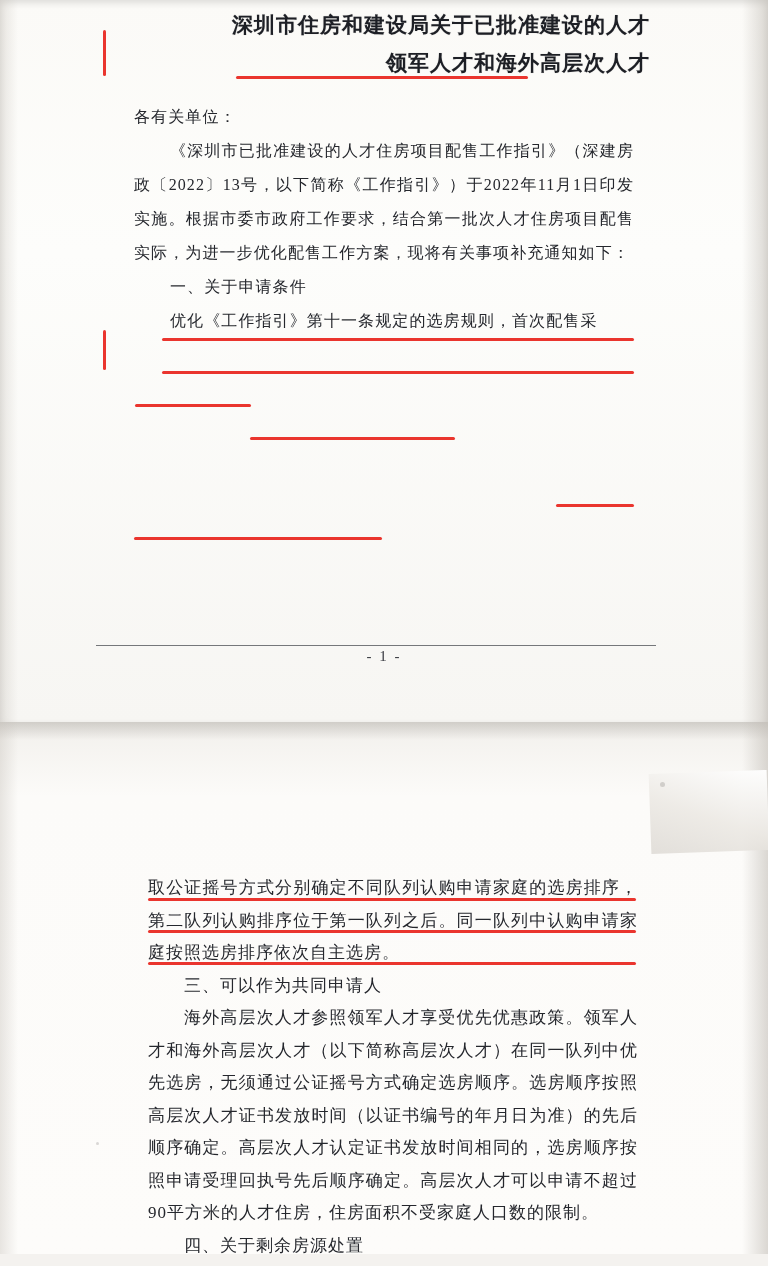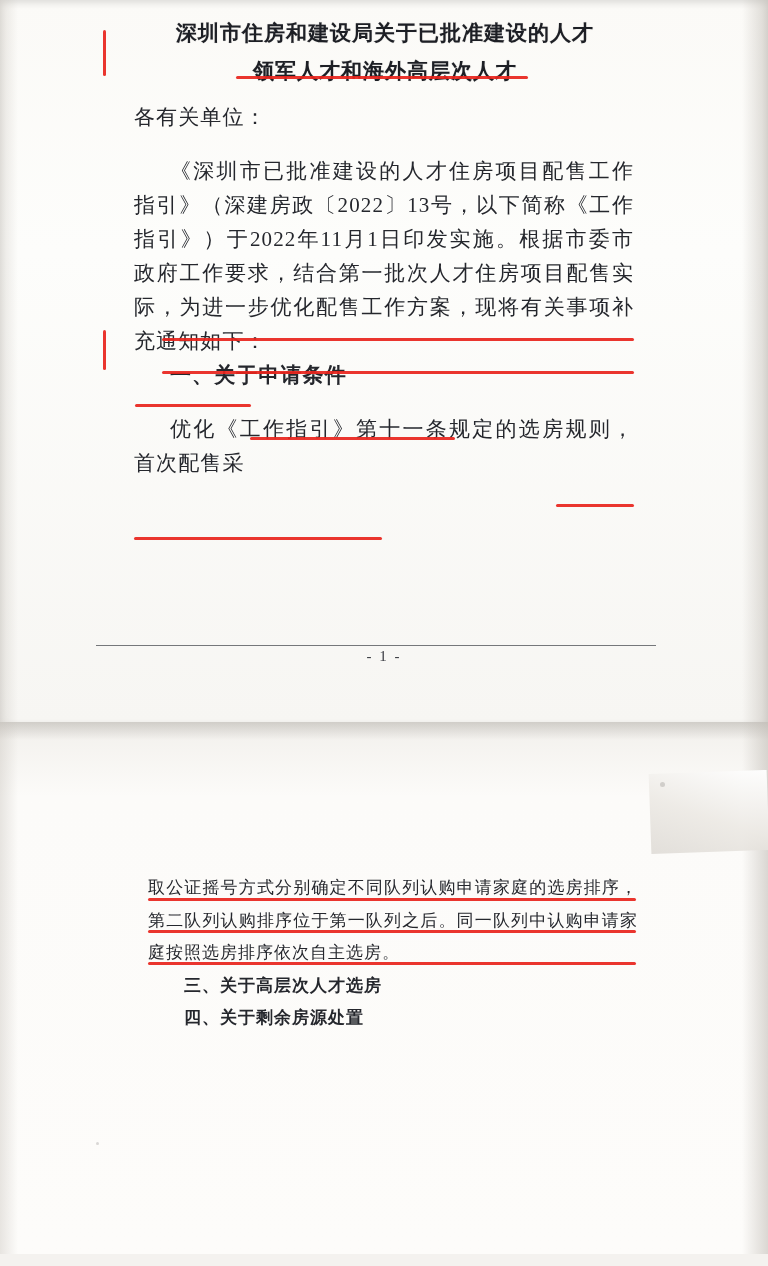--- a/index.html
+++ b/index.html
@@ -84,52 +84,52 @@
     pointer-events: none;
   }
   
   .doc {
     position: absolute;
     box-sizing: border-box;
     color: #22242a;
     font-family: "Liberation Serif", serif;
   }
   .title {
-    top: 14px;
+    top: 6px;
     left: 120px;
     width: 530px;
-    text-align: center;
+    text-align: right;
     font-size: 21px;
     font-weight: bold;
     line-height: 38px;
     letter-spacing: 1px;
     color: #1d1f25;
     text-shadow: 0 0 1px rgba(0,0,0,0.25);
   }
   .body-top {
     top: 100px;
     left: 134px;
     width: 500px;
-    font-size: 21px;
+    font-size: 16px;
     line-height: 34px;
     letter-spacing: 1.1px;
     color: #25272d;
   }
   .body-bottom {
     top: 150px;
     left: 148px;
     width: 490px;
     font-size: 17px;
     line-height: 32.5px;
     letter-spacing: 1.0px;
     color: #25272d;
   }
   .p { margin: 0; text-align: justify; }
-  .indent { text-indent: 36px; margin-top: 20px; }
-  .heading { text-indent: 36px; font-weight: bold; }
+  .indent { text-indent: 36px; }
+  .heading { text-indent: 36px; font-weight: normal; }
   .rule {
     position: absolute;
     left: 96px;
     width: 560px;
     height: 1px;
     background: #4a4c52;
     opacity: 0.75;
   }
   .pagenum {
     position: absolute;
@@ -196,21 +196,22 @@
   <div class="sheet-gap"></div>
 
   <div class="sheet sheet-bottom">
     <div class="shadow-band" style="top:0;"></div>
     <div class="edge-right"></div>
     <div class="edge-left"></div>
     <div class="corner-curl"></div>
 
     <div class="doc body-bottom">
       <p class="p">取公证摇号方式分别确定不同队列认购申请家庭的选房排序，第二队列认购排序位于第一队列之后。同一队列中认购申请家庭按照选房排序依次自主选房。</p>
-      <p class="p heading">三、关于高层次人才选房</p>
+      <p class="p heading">三、可以作为共同申请人</p>
+      <p class="p indent">海外高层次人才参照领军人才享受优先优惠政策。领军人才和海外高层次人才（以下简称高层次人才）在同一队列中优先选房，无须通过公证摇号方式确定选房顺序。选房顺序按照高层次人才证书发放时间（以证书编号的年月日为准）的先后顺序确定。高层次人才认定证书发放时间相同的，选房顺序按照申请受理回执号先后顺序确定。高层次人才可以申请不超过90平方米的人才住房，住房面积不受家庭人口数的限制。</p>
       <p class="p heading">四、关于剩余房源处置</p>
     </div>
 
     <div class="mark mark-underline" style="left:148px; top:176px; width:488px;"></div>
     <div class="mark mark-underline" style="left:148px; top:208px; width:488px;"></div>
     <div class="mark mark-underline" style="left:148px; top:240px; width:488px;"></div>
 
     <div class="speck" style="left:660px; top:60px; width:5px; height:5px;"></div>
     <div class="speck" style="left:96px; top:420px; width:3px; height:3px;"></div>
   </div>

